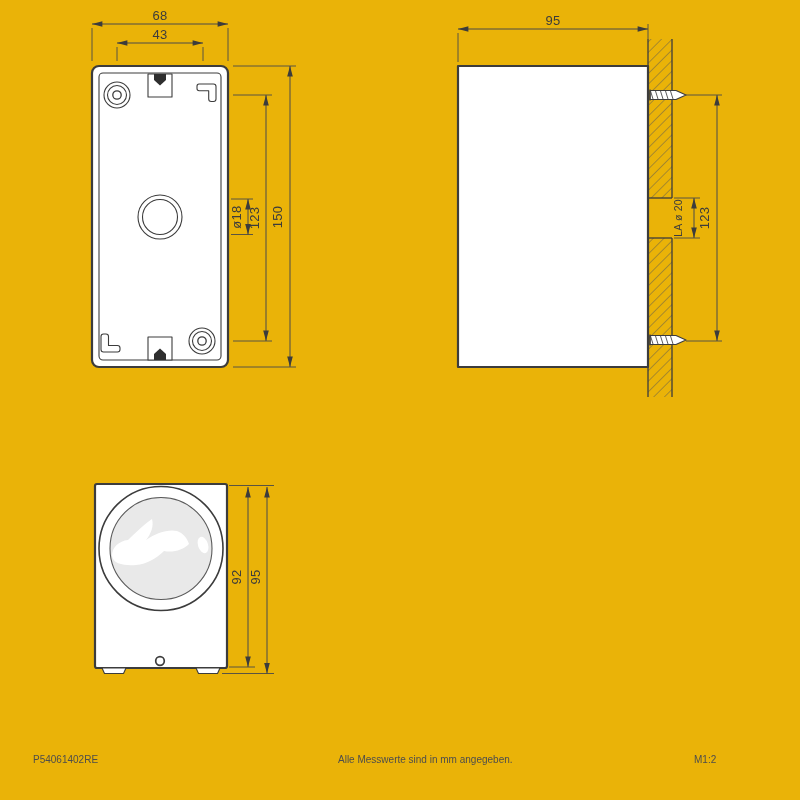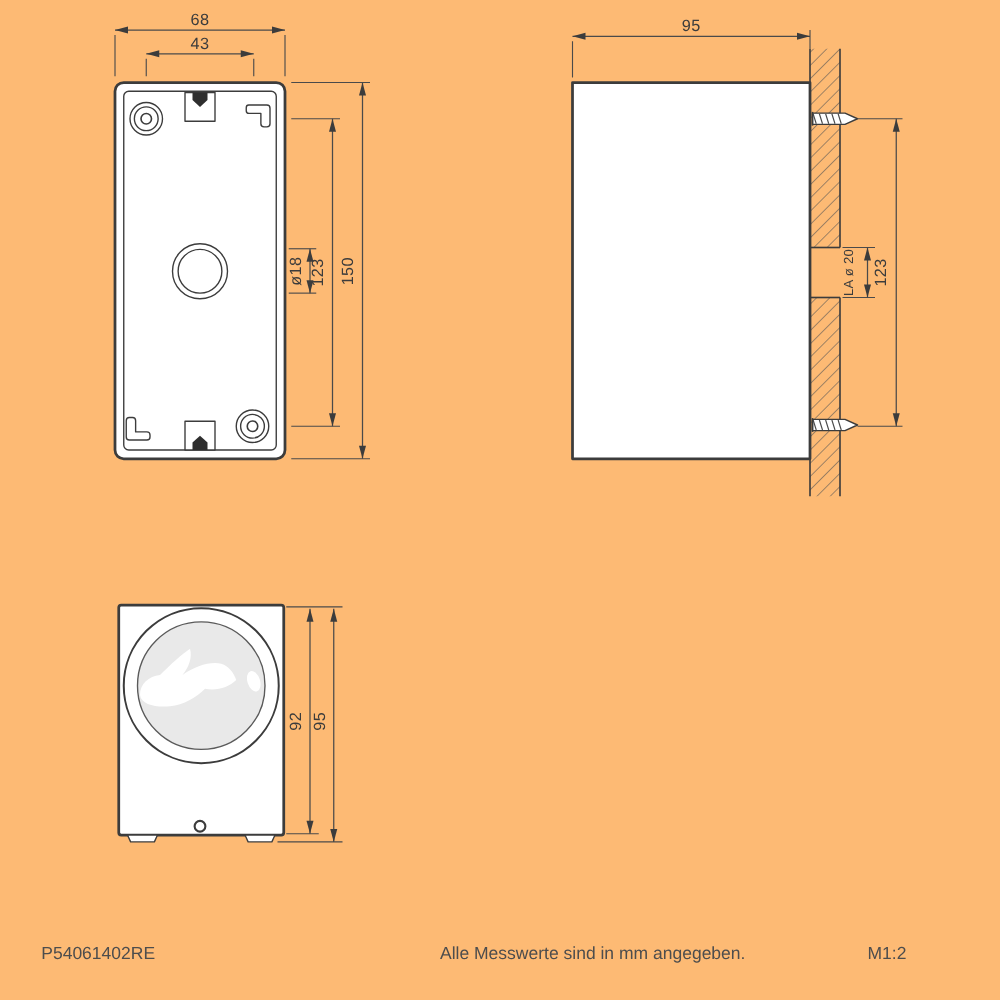--- a/index.html
+++ b/index.html
@@ -1,31 +1,31 @@
 <!DOCTYPE html>
 <html><head>
 <meta charset="utf-8">
 <style>
   html,body{margin:0;padding:0;background:#fff;}
-  .page{position:relative;width:800px;height:800px;background:#fdba74;overflow:hidden;
+  .page{position:relative;width:800px;height:800px;background:#eab308;overflow:hidden;
         font-family:"Liberation Sans",sans-serif;}
   svg text{font-family:"Liberation Sans",sans-serif;}
   .dim{font-size:13px;fill:#3c3c3c;letter-spacing:.3px;}
   .dim-sm{font-size:10.5px;fill:#3c3c3c;letter-spacing:.2px;}
   .outline{stroke:#3c3c3c;stroke-width:2.2;fill:#ffffff;stroke-linejoin:round;}
   .thin{stroke:#3c3c3c;stroke-width:1.1;fill:none;stroke-linejoin:round;}
   .thinw{stroke:#3c3c3c;stroke-width:1.1;fill:#ffffff;stroke-linejoin:round;}
   .med{stroke:#3c3c3c;stroke-width:1.3;fill:none;}
   .dimline{stroke:#4a4a4a;stroke-width:1;fill:none;}
   .ext{stroke:#4a4a4a;stroke-width:.9;fill:none;}
   .clipfill{fill:#2e2e2e;stroke:none;}
   .lensring{stroke:#3c3c3c;stroke-width:1.6;fill:#ffffff;}
   .lensglass{stroke:#5a5a5a;stroke-width:1.1;fill:#e9e9e9;}
   .hl{fill:#ffffff;stroke:none;}
-  .footer-text{position:absolute;top:754px;font-size:14px;color:#4d4d4d;white-space:nowrap;}
+  .footer-text{position:absolute;top:754px;font-size:10px;color:#4d4d4d;white-space:nowrap;}
 </style>
 </head>
 <body>
 
 <div class="page">
   <svg width="800" height="745" viewBox="0 0 800 745">
     <defs>
       <marker id="arr" markerUnits="userSpaceOnUse" markerWidth="12" markerHeight="8" refX="11.2" refY="4" orient="auto-start-reverse">
         <path d="M0.8,1.2 L11.2,4 L0.8,6.8 Z" fill="#3c3c3c"></path>
       </marker>
@@ -179,15 +179,15 @@
       <g>
         <line x1="222" y1="673.5" x2="274" y2="673.5" class="ext"></line>
         <line x1="267" y1="487" x2="267" y2="673.5" class="dimline" marker-start="url(#arr)" marker-end="url(#arr)"></line>
         <text x="260" y="577" text-anchor="middle" class="dim" transform="rotate(-90 260 577)">95</text>
       </g>
     </g>
   </svg>
 
   
   <div class="footer-text" style="left:33px;">P54061402RE</div>
-  <div class="footer-text" style="left:352px;">Alle Messwerte sind in mm angegeben.</div>
+  <div class="footer-text" style="left:338px;">Alle Messwerte sind in mm angegeben.</div>
   <div class="footer-text" style="left:694px;">M1:2</div>
 </div>
 
 </body></html>

